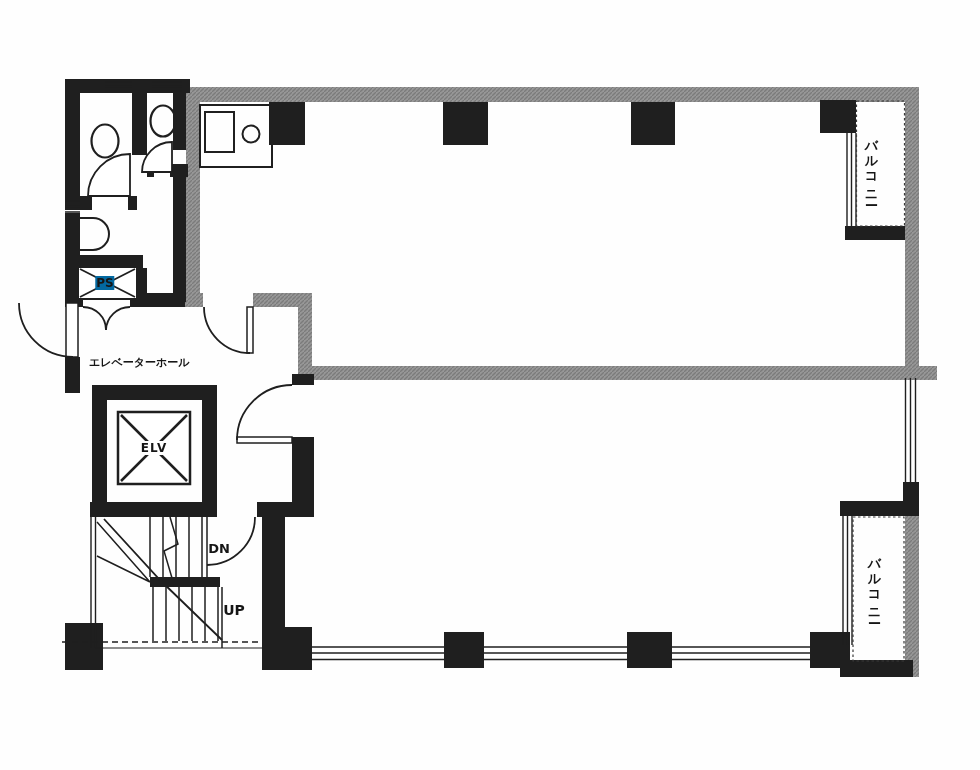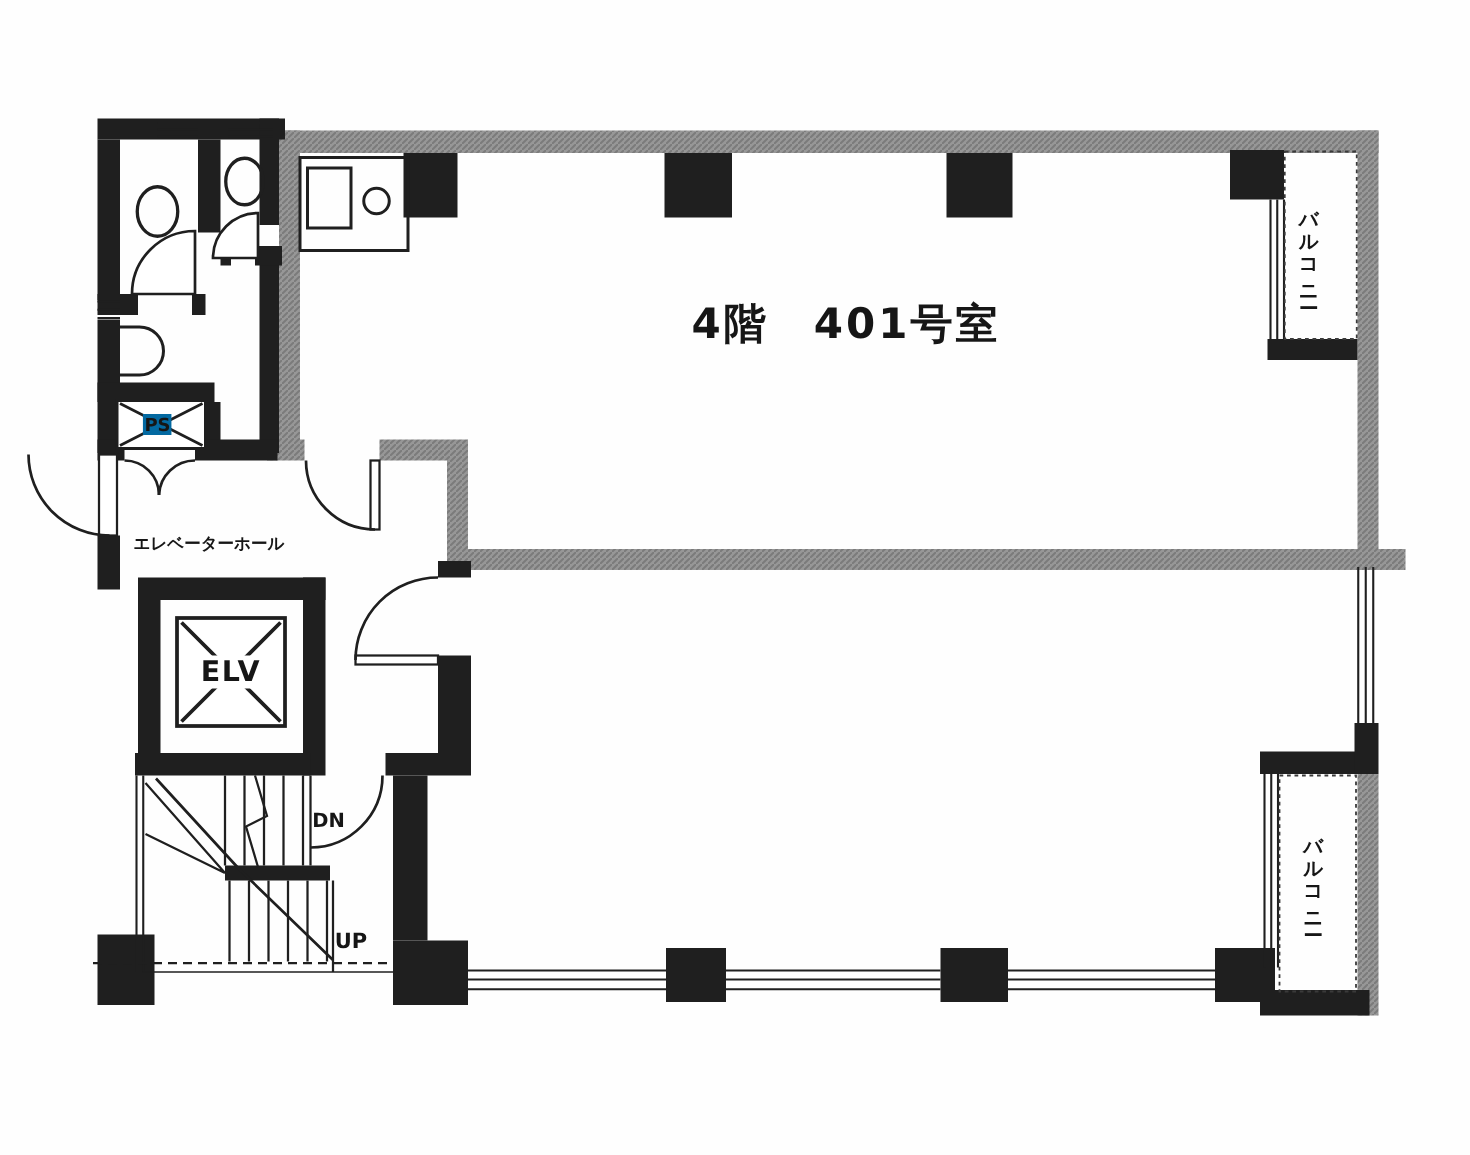--- a/index.html
+++ b/index.html
@@ -5,24 +5,24 @@
   html,body{margin:0;padding:0;background:#ffffff;}
   #canvas{position:relative;width:980px;height:770px;background:#fefefe;overflow:hidden;
           font-family:"DejaVu Sans","Liberation Sans",sans-serif;color:#151515;}
   #drawing{position:absolute;left:0;top:0;}
   .lbl{position:absolute;font-weight:bold;color:#161616;white-space:nowrap;}
   .lbl-center{transform:translate(-50%,-50%);}
   .vtext{writing-mode:vertical-rl;text-orientation:upright;letter-spacing:2px;}
   #room-title{left:461px;top:197px;font-size:28px;letter-spacing:2px;}
   #room-area{left:443px;top:268px;font-size:21px;letter-spacing:1px;}
   #hall-label{left:89px;top:355px;font-size:11px;letter-spacing:0px;}
-  #elv-label{left:154px;top:448px;font-size:19px;letter-spacing:1px;background:#fff;padding:0 2px;}
+  #elv-label{left:154px;top:448px;font-size:12px;letter-spacing:1px;background:#fff;padding:0 2px;}
   #ps-label{left:105px;top:283px;font-size:12px;background:#0369a1;padding:0 1px;}
   #dn-label{left:219px;top:548px;font-size:13px;}
-  #up-label{left:234px;top:628px;font-size:14px;}
+  #up-label{left:234px;top:610px;font-size:14px;}
   #balcony-top-label{left:862px;top:131px;font-size:13px;}
   #balcony-bottom-label{left:865px;top:549px;font-size:13px;}
 </style>
 </head>
 <body>
 
 <div id="canvas">
 
   <svg id="drawing" width="980" height="770" viewBox="0 0 980 770">
     <defs>
@@ -142,21 +142,20 @@
       <path d="M80 218L93 218A16 16 0 0 1 93 250L80 250"></path>
 
       <rect x="78" y="267" width="59" height="32" fill="#ffffff"></rect>
       <path stroke-width="1.8" d="M80 269L135 297M80 297L135 269"></path>
 
       <rect x="118" y="412" width="72" height="72" fill="#ffffff" stroke-width="2.5"></rect>
       <path stroke-width="2.5" d="M121 415L187 481M187 415L121 481"></path>
     </g>
   </svg>
 
-  <div class="lbl" id="room-title">4階　401号室</div>
   <div class="lbl" id="hall-label">エレベーターホール</div>
   <div class="lbl lbl-center" id="elv-label">ELV</div>
   <div class="lbl lbl-center" id="ps-label">PS</div>
   <div class="lbl lbl-center" id="dn-label">DN</div>
   <div class="lbl lbl-center" id="up-label">UP</div>
   <div class="lbl vtext" id="balcony-top-label">バルコニー</div>
   <div class="lbl vtext" id="balcony-bottom-label">バルコニー</div>
 
 </div>
 

